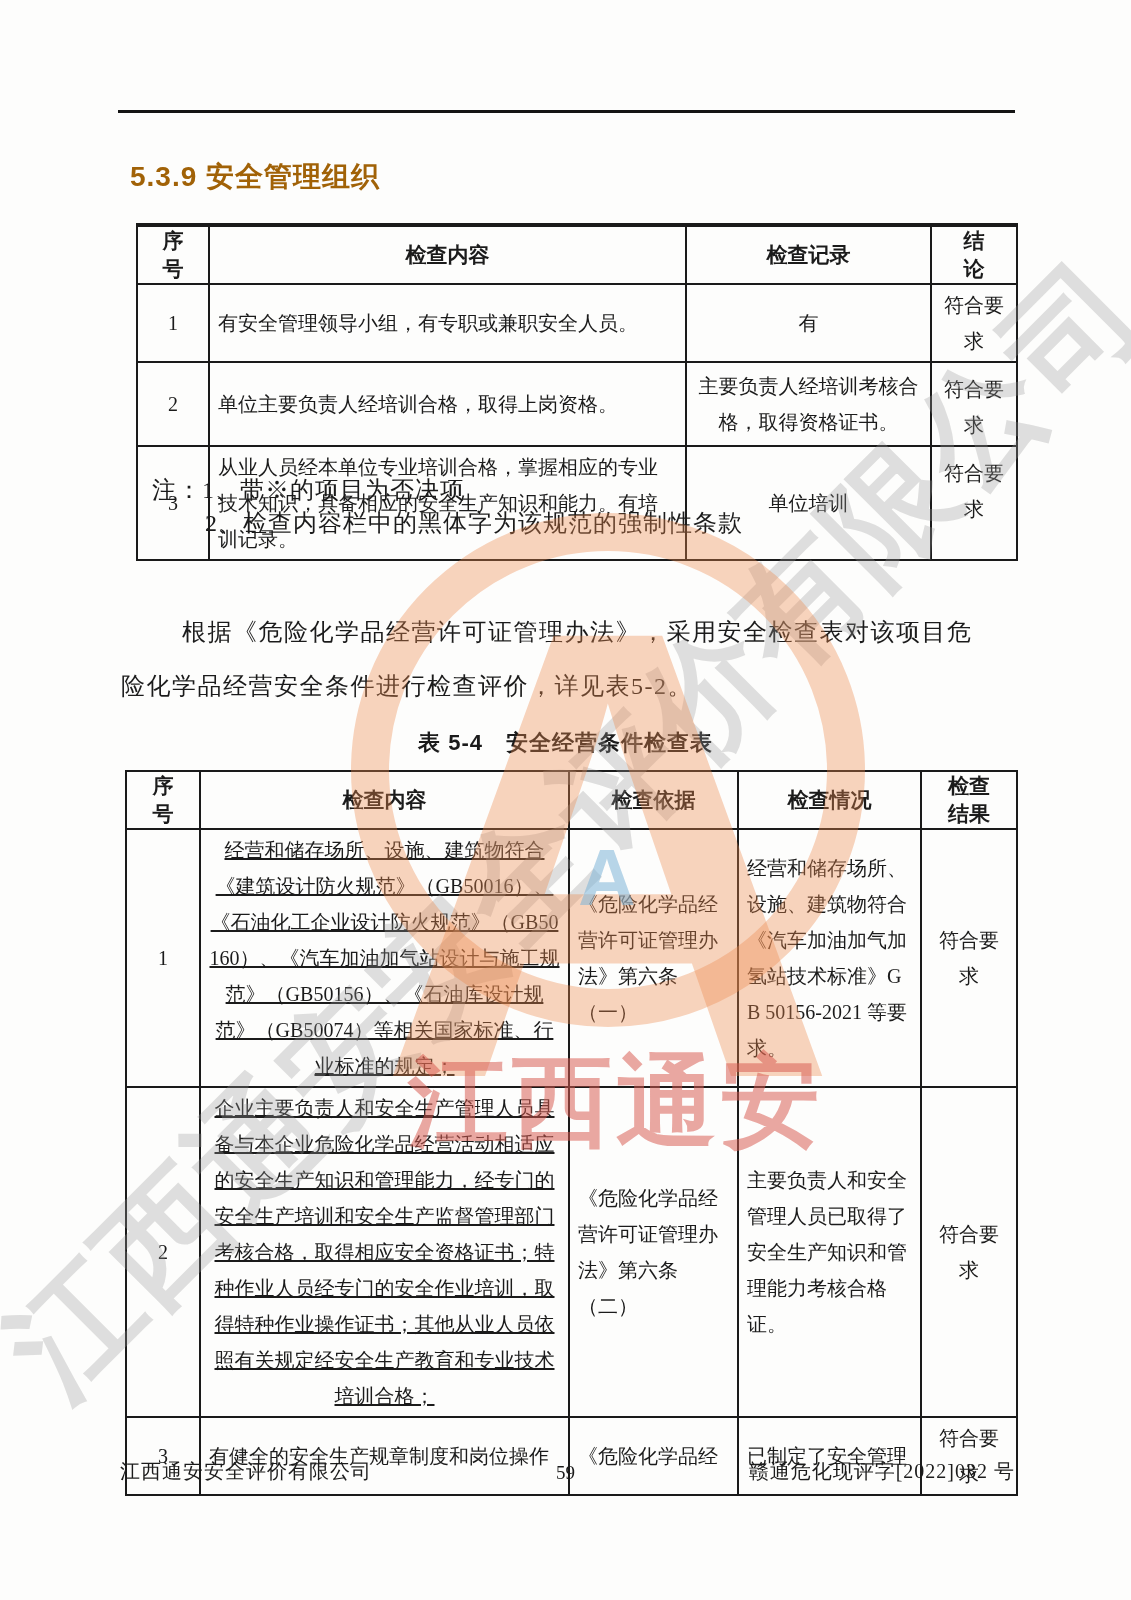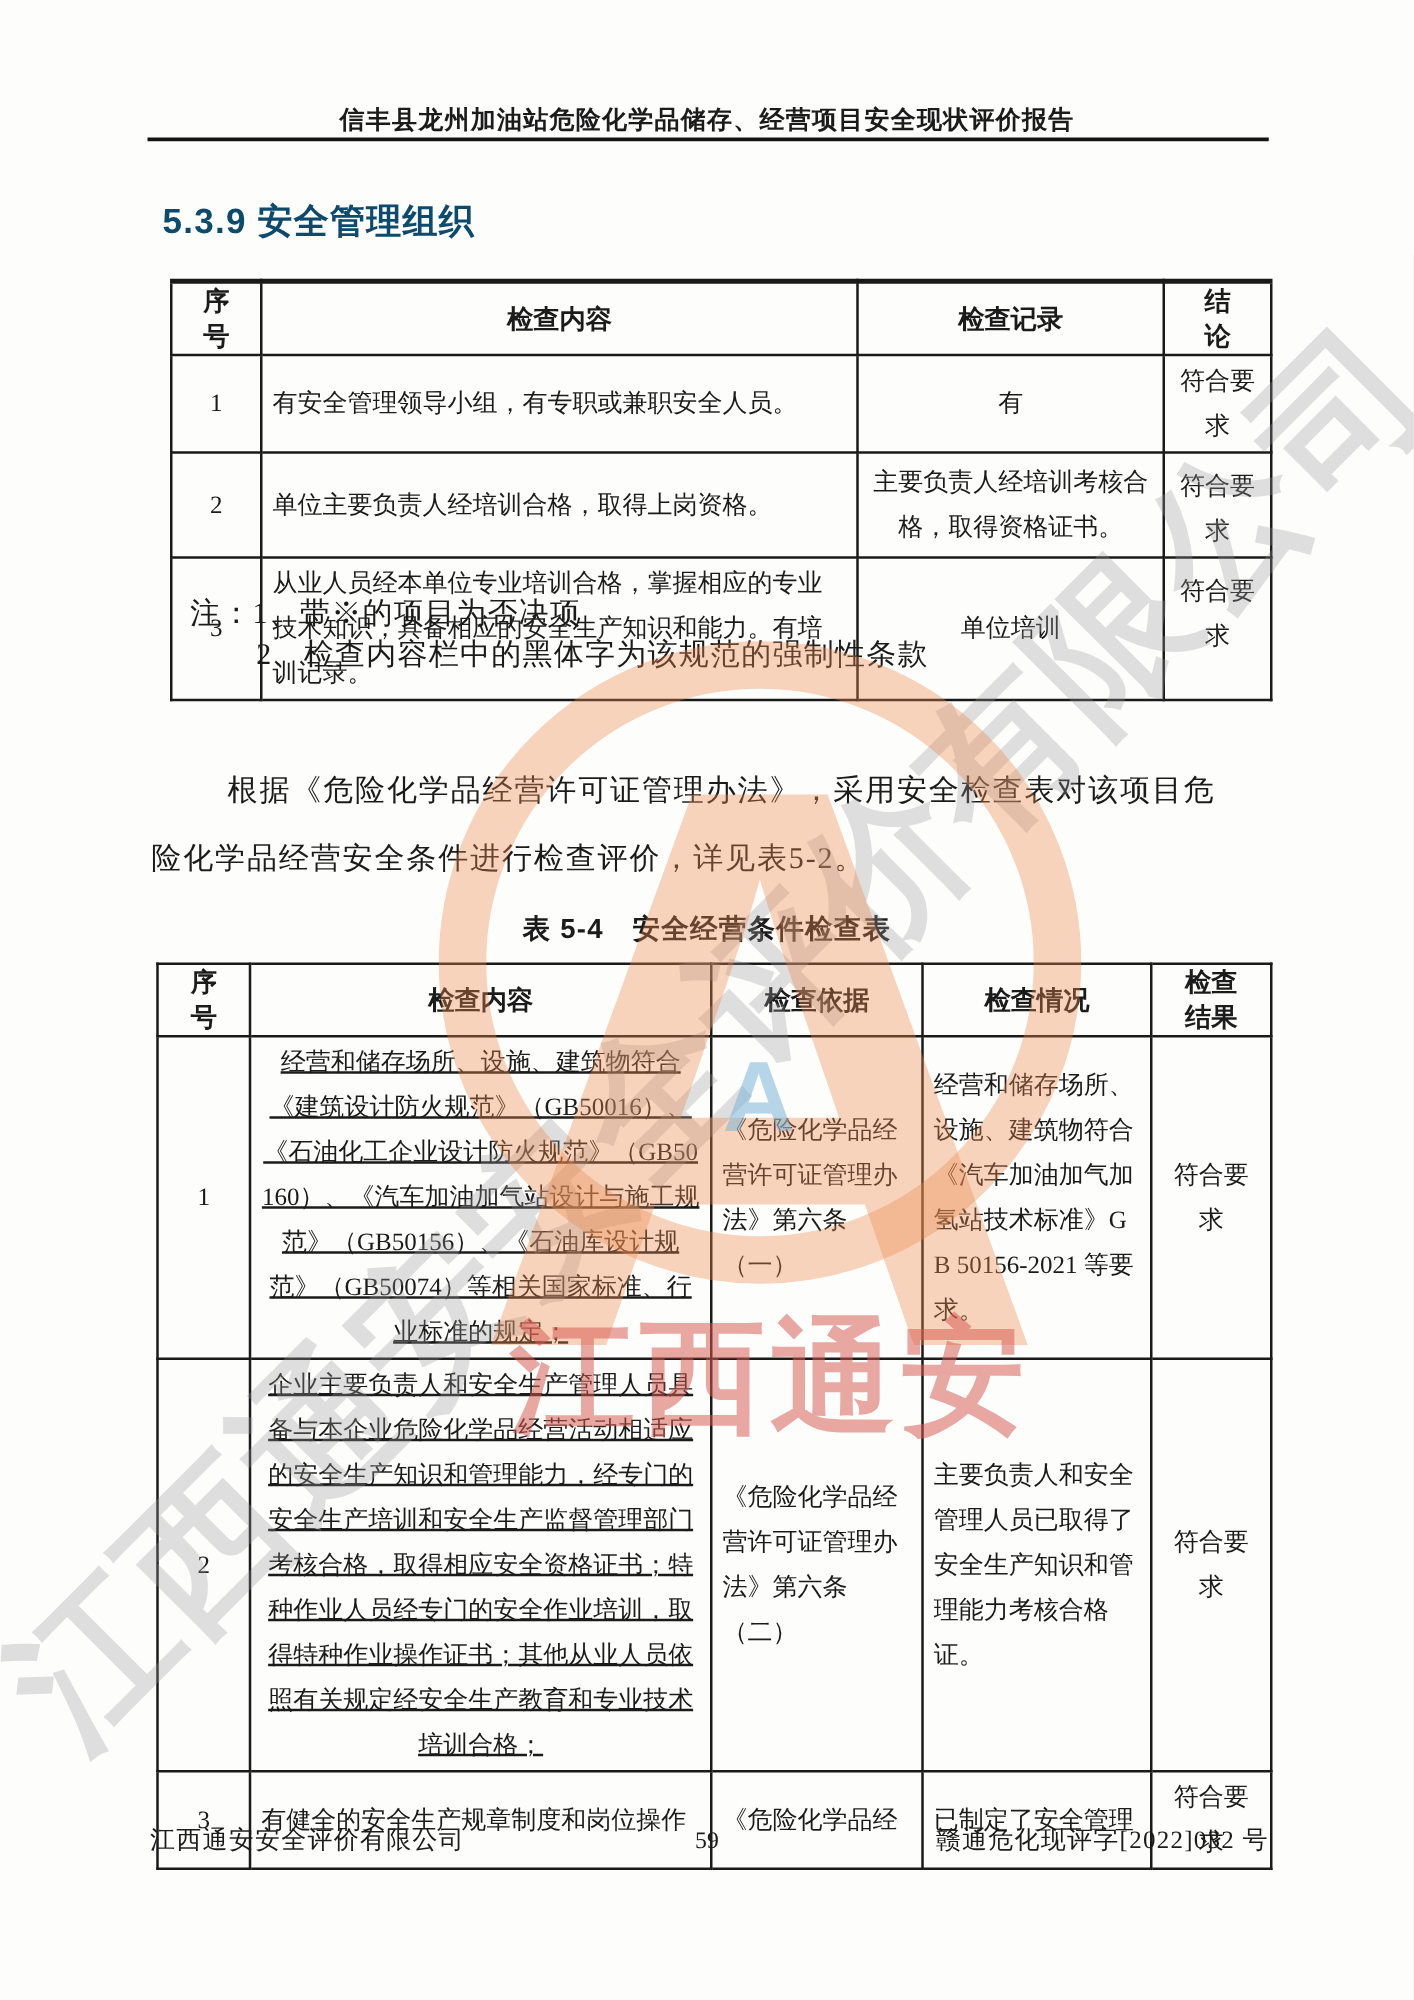--- a/index.html
+++ b/index.html
@@ -20,21 +20,21 @@
     font-size:20px;font-weight:bold;
     letter-spacing:1px;
   }
   .header-rule{
     left:118px;top:110px;width:897px;height:0;
     border-top:3px solid #141414;
   }
   
   .sec-heading{
     font-family:"Liberation Sans","DejaVu Sans",sans-serif;
-    font-weight:bold;font-size:28px;color:#0c4a6e;
+    font-weight:bold;font-size:28px;color:#a16207;
     letter-spacing:1px;white-space:nowrap;
   }
   .h539{left:130px;top:158px;}
   .h5310{left:130px;top:551px;}
   
   table{border-collapse:collapse;table-layout:fixed;}
   .doc-table{border:2px solid #1a1a1a;}
   .doc-table th{
     font-family:Liberation Mono, monospace;
     font-weight:bold;font-size:21px;text-align:center;
@@ -100,21 +100,20 @@
   }
   .content{position:absolute;left:0;top:0;width:1131px;height:1600px;z-index:2;}
 </style>
 </head>
 <body>
 
 <div class="page">
 
   <div class="content">
 
-    <div class="abs header-title">信丰县龙州加油站危险化学品储存、经营项目安全现状评价报告</div>
     <div class="abs header-rule"></div>
 
     <div class="abs sec-heading h539">5.3.9 安全管理组织</div>
 
     <table class="abs doc-table t1">
       <colgroup>
           <col style="width:72px">
           <col style="width:477px">
           <col style="width:245px">
           <col style="width:86px">

